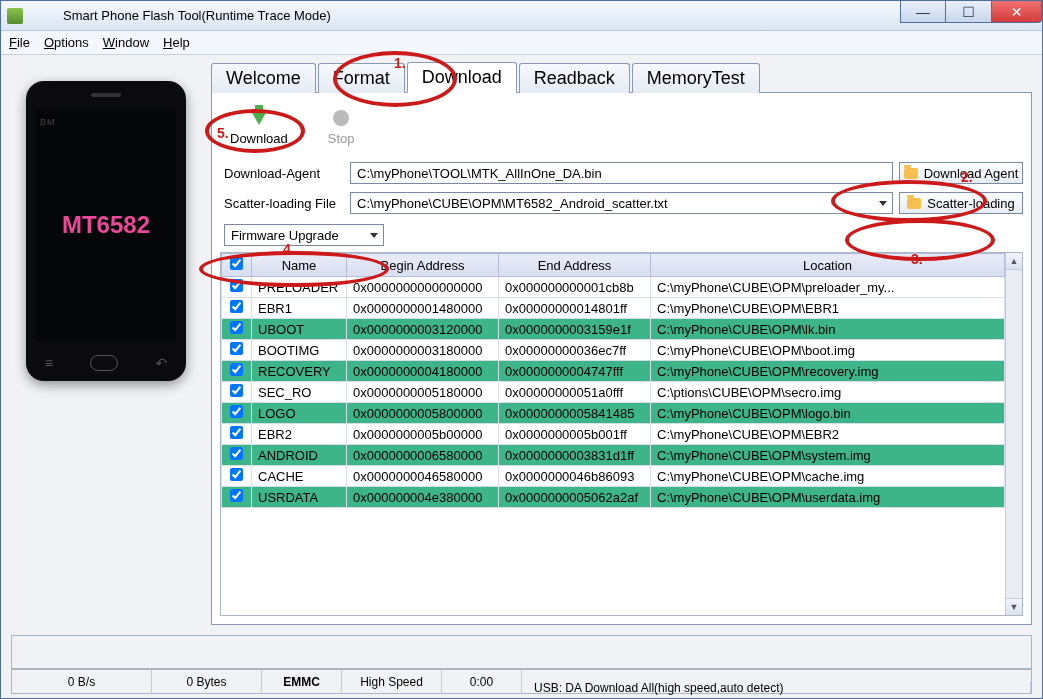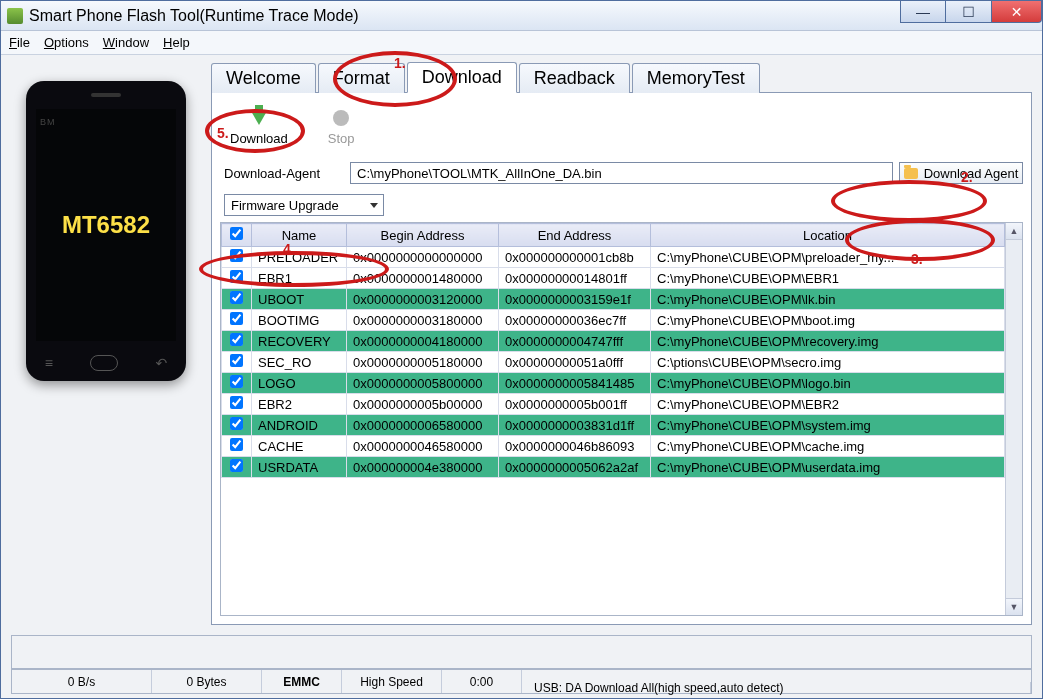--- a/index.html
+++ b/index.html
@@ -29,21 +29,21 @@
     align-items: center;
     padding: 0 6px;
     position: relative;
   }
   .titlebar .app-icon {
     width: 16px; height: 16px;
     margin-right: 6px;
     background: linear-gradient(#8bc34a, #558b2f);
     border-radius: 2px;
   }
-  .titlebar .title { font-size: 16px; }
+  .titlebar .title { font-size: 13px; margin-left: 34px; }
   .window-controls {
     position: absolute;
     right: 0; top: 0;
     display: flex;
   }
   .win-btn {
     width: 46px; height: 22px;
     border: 1px solid #4f6d9e;
     border-top: none;
     background: linear-gradient(#eaf0fa,#c8d6ec);
@@ -98,21 +98,21 @@
     position: absolute; top: 12px; left: 50%; transform: translateX(-50%);
     width: 30px; height: 4px; background: #333; border-radius: 2px;
   }
   .phone .bm { position:absolute; top:36px; left:14px; color:#444; font-size:9px; letter-spacing:1px;}
   .phone .screen {
     width: 100%; height: 100%;
     background: #050608;
     display:flex; align-items:center; justify-content:center;
   }
   .phone .screen .chip {
-    color: #fde047;
+    color: #ec4899;
     font-size: 24px;
     font-weight: 600;
   }
   .phone .navbar {
     position: absolute; bottom: 10px; left: 0; right: 0;
     display:flex; justify-content:space-around; align-items:center;
   }
   .phone .nav-btn { color:#555; font-size:14px; }
   .phone .home { width:28px;height:16px;border:1px solid #555;border-radius:8px;}
   
@@ -382,20 +382,30 @@
 
           <div class="form-row">
             <label>Download-Agent</label>
             <input class="text-input" type="text" value="C:\myPhone\TOOL\MTK_AllInOne_DA.bin" style="">
             <div class="side-btn">
               <div class="folder-icon"></div>
               <span>Download Agent</span>
             </div>
           </div>
 
+          <div class="form-row">
+            <label>Scatter-loading File</label>
+            <div class="combo">
+              <span>C:\myPhone\CUBE\OPM\MT6582_Android_scatter.txt</span>
+            </div>
+            <div class="side-btn">
+              <div class="folder-icon"></div>
+              <span>Scatter-loading</span>
+            </div>
+          </div>
 
           <div class="small-combo">
             <span>Firmware Upgrade</span>
           </div>
 
           <div class="table-wrap">
             <div class="table-scroll">
               <table>
                 <colgroup>
                   <col class="c-chk">

